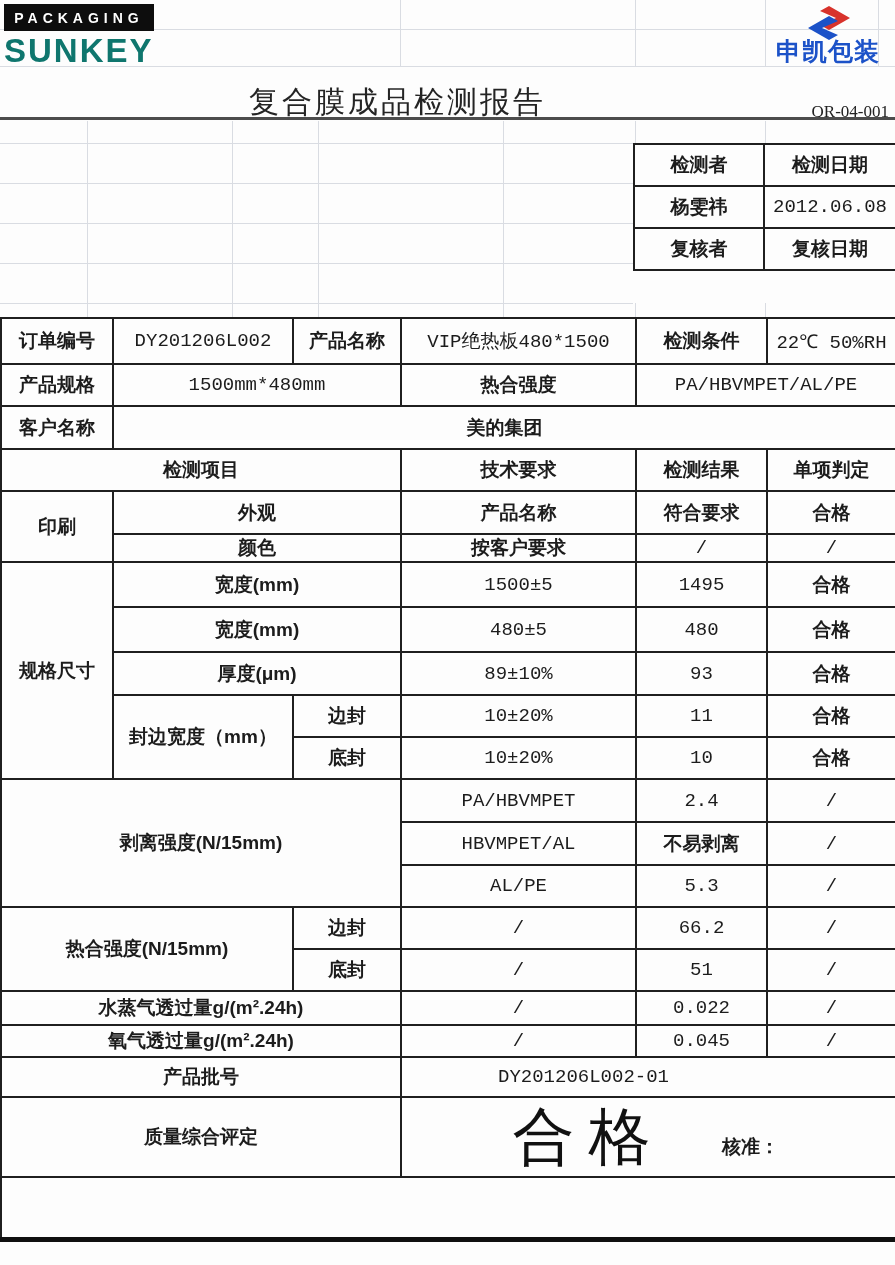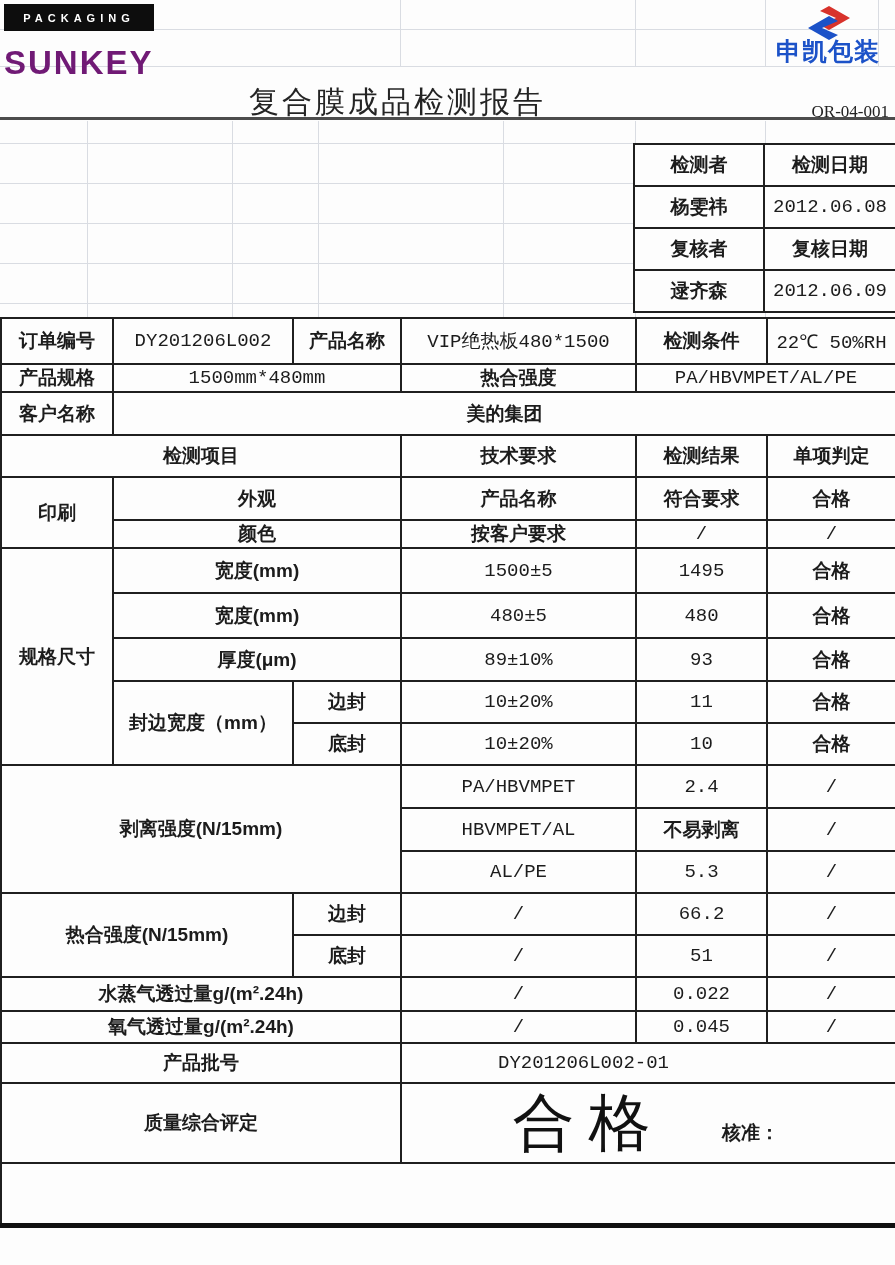--- a/index.html
+++ b/index.html
@@ -6,25 +6,25 @@
   .page{
     position:relative;width:895px;height:1265px;background:#fdfdfd;
     font-family:"Liberation Sans",sans-serif;overflow:hidden;color:#1c1c1c;
     margin:0 auto;
   }
   .gline{position:absolute;background:#d9dce2;}
   
   .pack-box{
     position:absolute;left:4px;top:4px;width:150px;height:27px;background:#0d0d0d;
     color:#fff;display:flex;align-items:center;justify-content:center;
-    font-size:11px;font-weight:bold;letter-spacing:5px;white-space:nowrap;
+    font-size:14px;font-weight:bold;letter-spacing:5px;white-space:nowrap;
   }
   .brand{
-    position:absolute;left:4px;top:44px;width:260px;height:38px;
-    font-size:33px;font-weight:bold;letter-spacing:2px;color:#701a75;
+    position:absolute;left:4px;top:32px;width:260px;height:38px;
+    font-size:33px;font-weight:bold;letter-spacing:2px;color:#0f766e;
   }
   .logo-mark{position:absolute;left:805px;top:5px;width:48px;height:36px;}
   .logo-cn{
     position:absolute;right:3px;top:35px;width:128px;text-align:center;
     font-size:25px;font-weight:bold;color:#1c52c8;letter-spacing:1px;
     text-shadow:0 0 1px #ffffff;
   }
   .title{
     position:absolute;left:0;top:74px;width:795px;text-align:center;
     font-size:30px;letter-spacing:3px;color:#242424;margin-top:8px;
@@ -114,24 +114,20 @@
       <td class="cjk">检测日期</td>
     </tr>
     <tr>
       <td class="cjk">杨雯祎</td>
       <td class="mono">2012.06.08</td>
     </tr>
     <tr>
       <td class="cjk">复核者</td>
       <td class="cjk">复核日期</td>
     </tr>
-    <tr>
-      <td class="cjk">逯齐森</td>
-      <td class="mono">2012.06.09</td>
-    </tr>
   </tbody>
     </table>
 
   <table class="main">
     <colgroup>
       <col style="width:112px">
         <col style="width:180px">
         <col style="width:108px">
       <col style="width:235px">
         <col style="width:131px">
@@ -141,21 +137,21 @@
     <tbody>
         <tr style="height:46px">
       <td class="cjk">订单编号</td>
       <td class="mono">DY201206L002</td>
       <td class="cjk">产品名称</td>
       <td class="mono">VIP绝热板480*1500</td>
       <td class="cjk">检测条件</td>
       <td class="mono sm">22℃  50%RH</td>
     </tr>
 
-    <tr style="height:28px">
+    <tr style="height:42px">
       <td class="cjk">产品规格</td>
       <td colspan="2" class="mono">1500mm*480mm</td>
       <td class="cjk">热合强度</td>
       <td colspan="2" class="mono sm">PA/HBVMPET/AL/PE</td>
     </tr>
 
     <tr style="height:43px">
       <td class="cjk">客户名称</td>
       <td colspan="5" class="cjk">美的集团</td>
     </tr>

